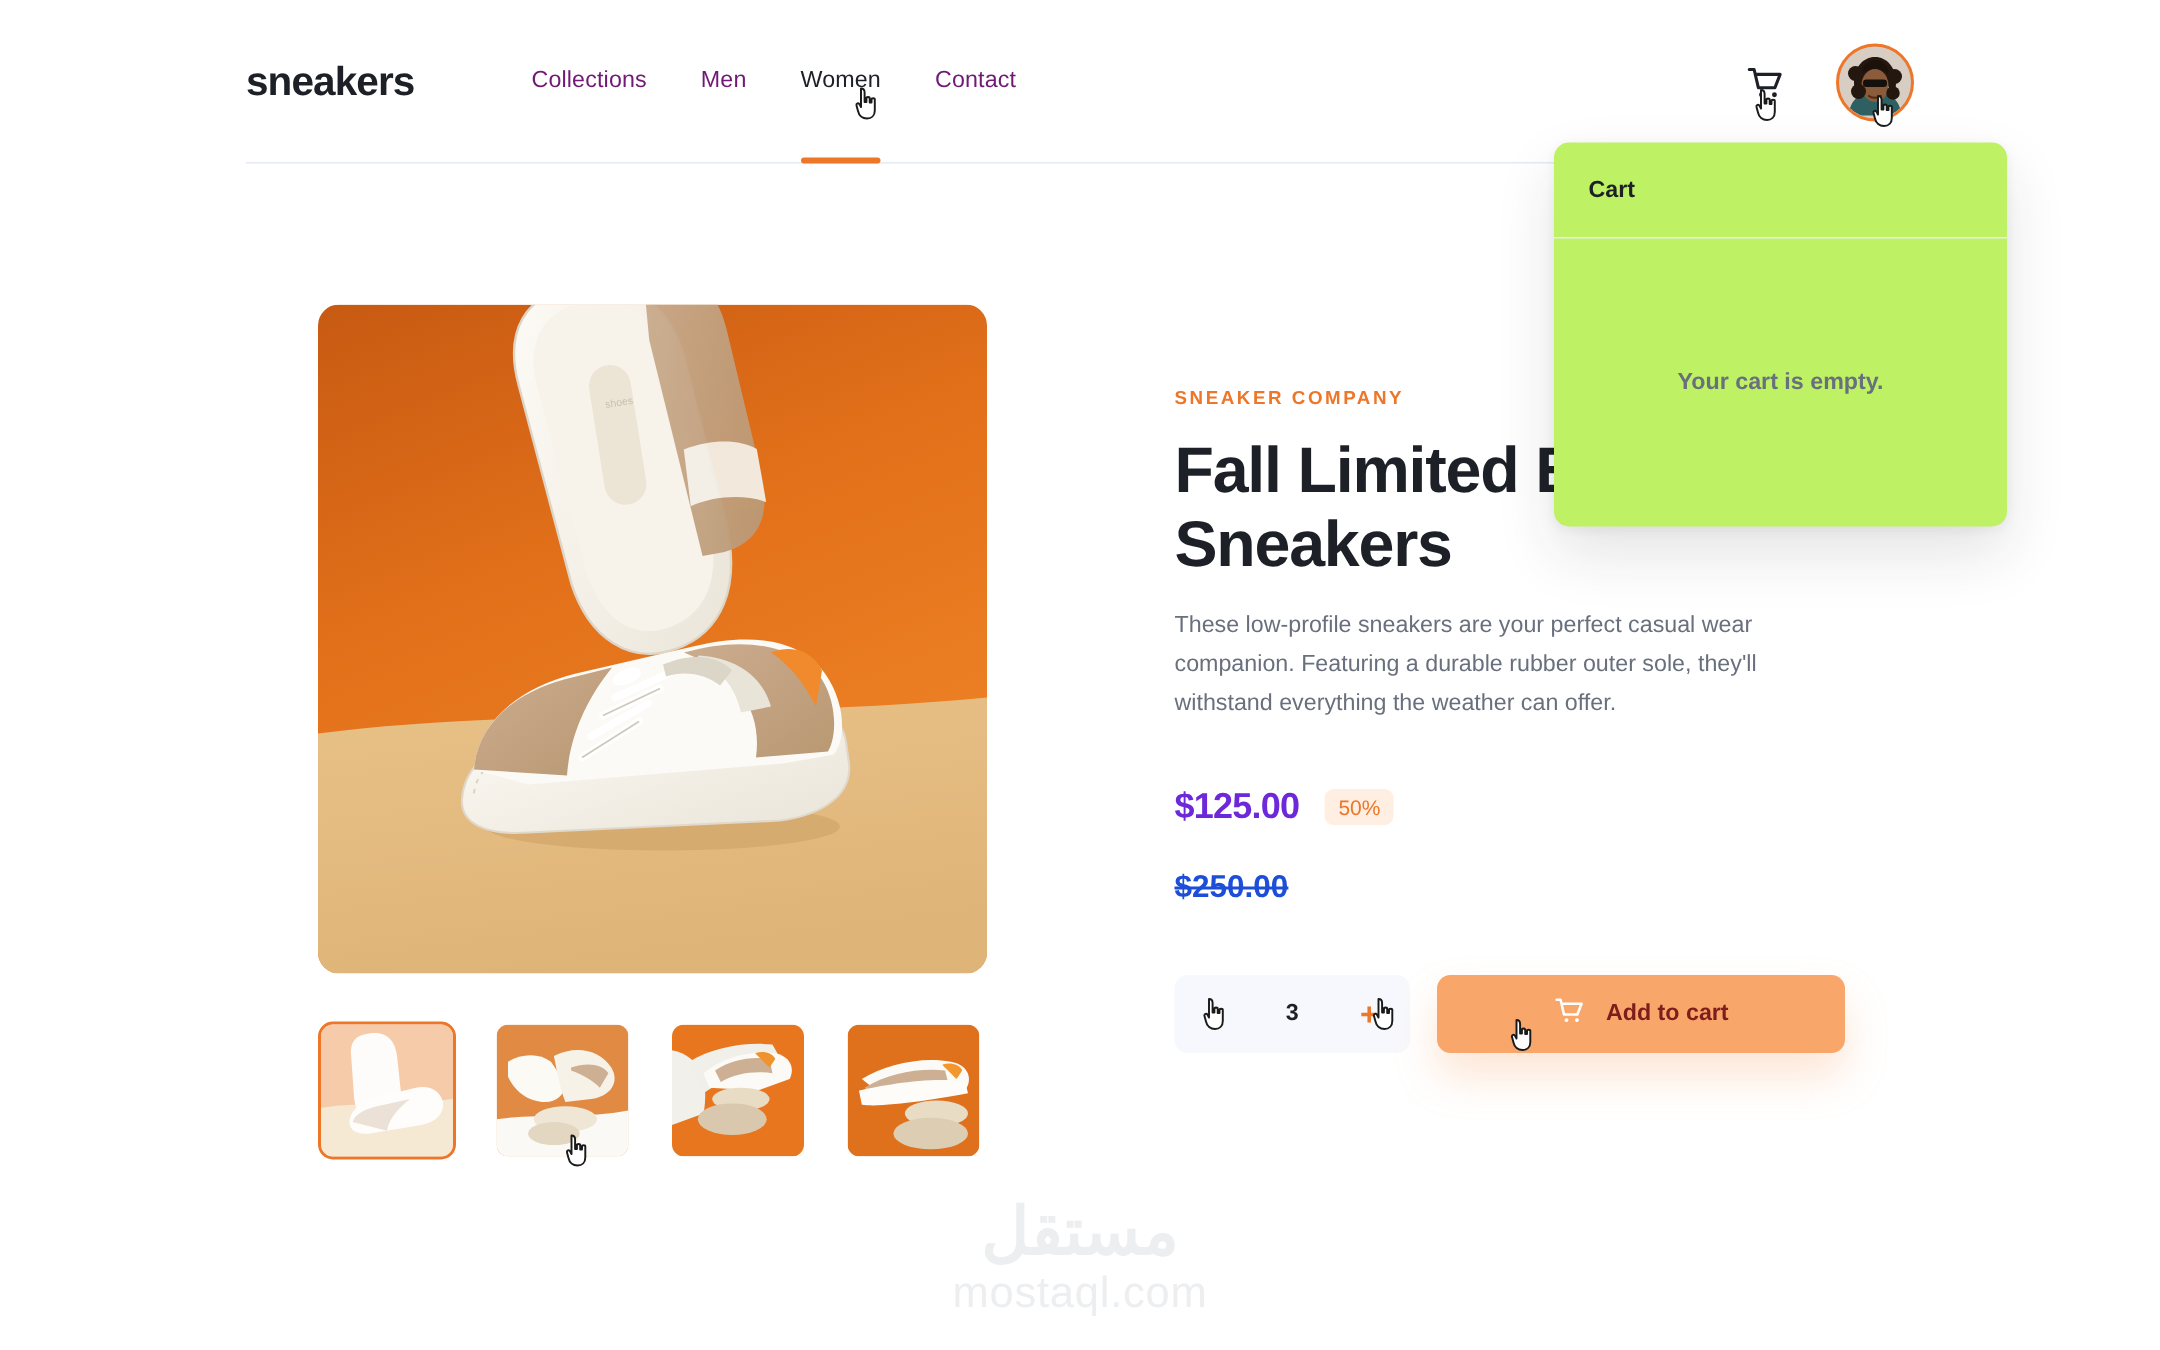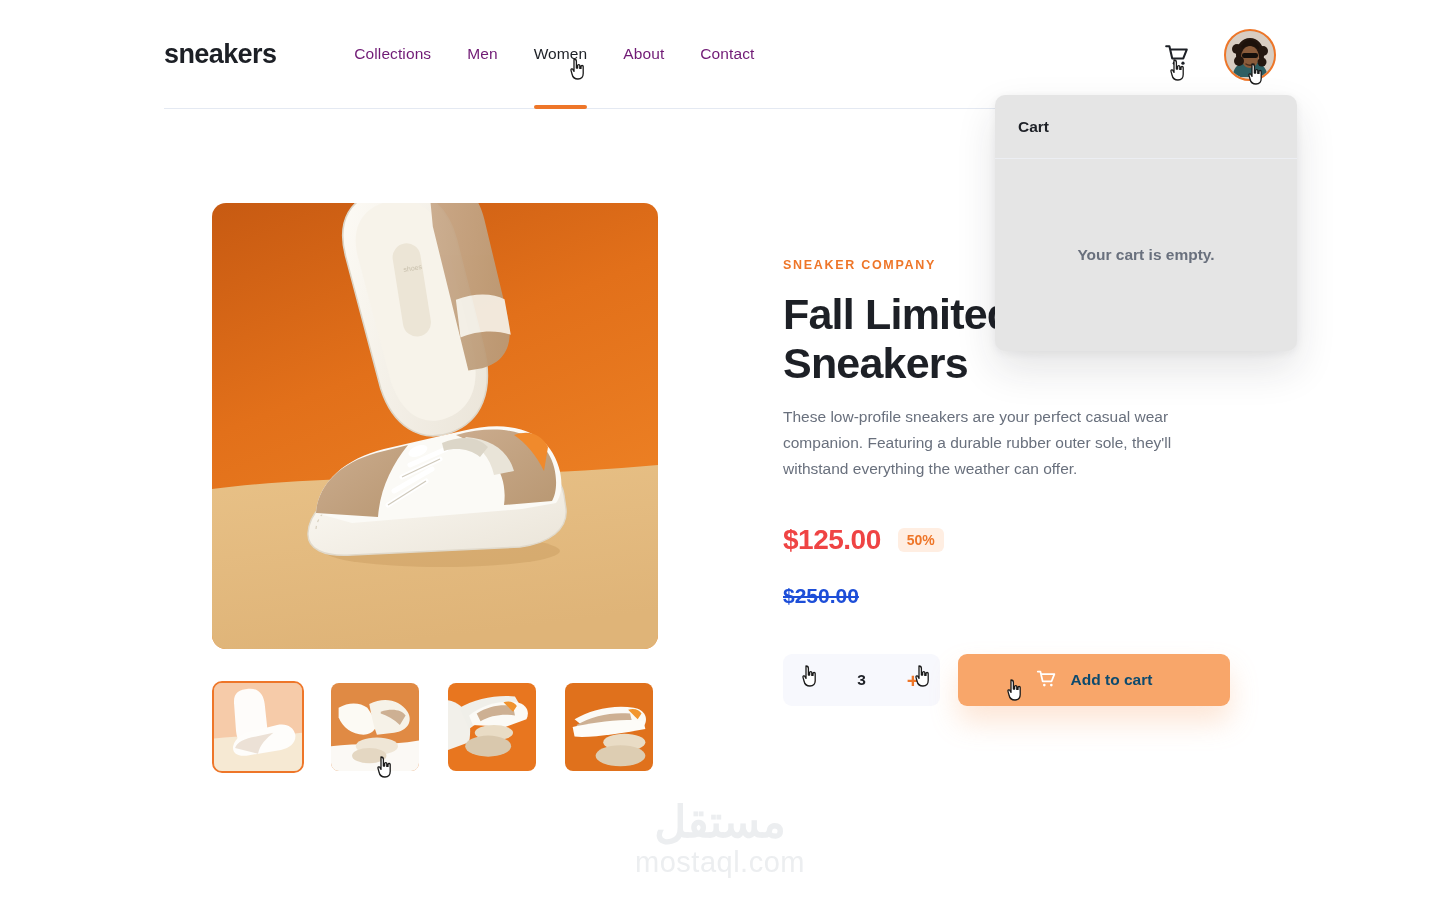--- a/index.html
+++ b/index.html
@@ -40,22 +40,22 @@
   .cart-btn { position: relative; width: 26px; height: 26px; cursor: pointer; }
   .avatar {
     width: 52px; height: 52px; border-radius: 50%;
     border: 2px solid #ee7629; overflow: hidden; cursor: pointer;
     background: #c8b6a6; position: relative;
   }
   .avatar svg { display: block; width: 100%; height: 100%; }
 
   
   .cart-panel {
-    position: absolute; left: 995px; top: 95px; width: 302px; height: 256px;
-    background: #e5e5e5; border-radius: 10px;
+    position: absolute; left: 1036px; top: 95px; width: 302px; height: 256px;
+    background: #bef264; border-radius: 10px;
     box-shadow: 0 18px 40px rgba(29,32,38,0.12), 0 2px 8px rgba(29,32,38,0.06);
     z-index: 40; overflow: hidden;
   }
   .cart-panel-head {
     height: 64px; display: flex; align-items: center; padding: 0 23px;
     border-bottom: 1px solid #eceef3;
   }
   .cart-panel-title { font-size: 15.5px; font-weight: 700; color: #1d2026; }
   .cart-panel-body {
     height: 192px; display: flex; align-items: center; justify-content: center;
@@ -93,44 +93,44 @@
   }
   .title {
     margin-top: 18px; font-size: 43px; line-height: 49px; font-weight: 700;
     color: #1d2026; letter-spacing: -0.8px; max-width: 420px;
   }
   .desc {
     margin-top: 16px; font-size: 15.5px; line-height: 26px; color: #69707d;
     max-width: 425px;
   }
   .price-row { margin-top: 42px; display: flex; align-items: center; gap: 17px; }
-  .price { font-size: 28px; font-weight: 700; color: #ef4444; letter-spacing: -0.5px; }
+  .price { font-size: 24px; font-weight: 700; color: #6d28d9; letter-spacing: -0.5px; }
   .discount {
-    background: #ffeee2; color: #ee7629; font-size: 14px; font-weight: 700;
+    background: #ffeee2; color: #ee7629; font-size: 14px; font-weight: 400;
     padding: 5px 9px; border-radius: 6px; line-height: 1;
   }
   .old-price {
     margin-top: 28px; font-size: 21px; font-weight: 700; color: #1d4ed8;
     text-decoration: line-through;
   }
 
   .actions { margin-top: 46px; display: flex; gap: 18px; align-items: center; }
   .stepper {
     width: 157px; height: 52px; background: #f7f8fd; border-radius: 9px;
     display: flex; align-items: center; justify-content: space-between;
     padding: 0 17px;
   }
   .step-btn {
     background: none; border: none; cursor: pointer; font-size: 21px;
     font-weight: 700; color: #ee7629; line-height: 1; padding: 2px 4px;
   }
   .qty { font-size: 15.5px; font-weight: 700; color: #1d2026; }
   .add-cart {
     width: 272px; height: 52px; background: #f8a66a; border: none;
-    border-radius: 9px; color: #0c4a6e; font-size: 15.5px; font-weight: 700;
+    border-radius: 9px; color: #7f1d1d; font-size: 15.5px; font-weight: 700;
     display: flex; align-items: center; justify-content: center; gap: 14px;
     cursor: pointer; box-shadow: 0 16px 28px rgba(248,166,106,0.28);
     font-family: "Liberation Sans", sans-serif;
   }
 
   
   .watermark {
     position: absolute; left: 0; right: 0; top: 800px;
     display: flex; flex-direction: column; align-items: center; gap: 2px;
     color: #eceef0; user-select: none;
@@ -147,21 +147,20 @@
 
 <div class="page">
 
   <div class="header">
     <div class="logo">sneakers</div>
 
     <div class="nav">
       <div class="nav-item">Collections</div>
       <div class="nav-item">Men</div>
       <div class="nav-item active">Women</div>
-      <div class="nav-item">About</div>
       <div class="nav-item">Contact</div>
     </div>
 
     <div class="header-right">
       <div class="cart-btn">
         <svg viewBox="0 0 24 24" width="26" height="26" fill="none" stroke="#1d2026" stroke-width="1.9" stroke-linecap="round" stroke-linejoin="round">
           <path d="M2 4h3l2.6 11.2h10.2L21 7H6"></path>
           <circle cx="9.5" cy="19.5" r="1.5" fill="#1d2026" stroke="none"></circle>
           <circle cx="17.5" cy="19.5" r="1.5" fill="#1d2026" stroke="none"></circle>
         </svg>

